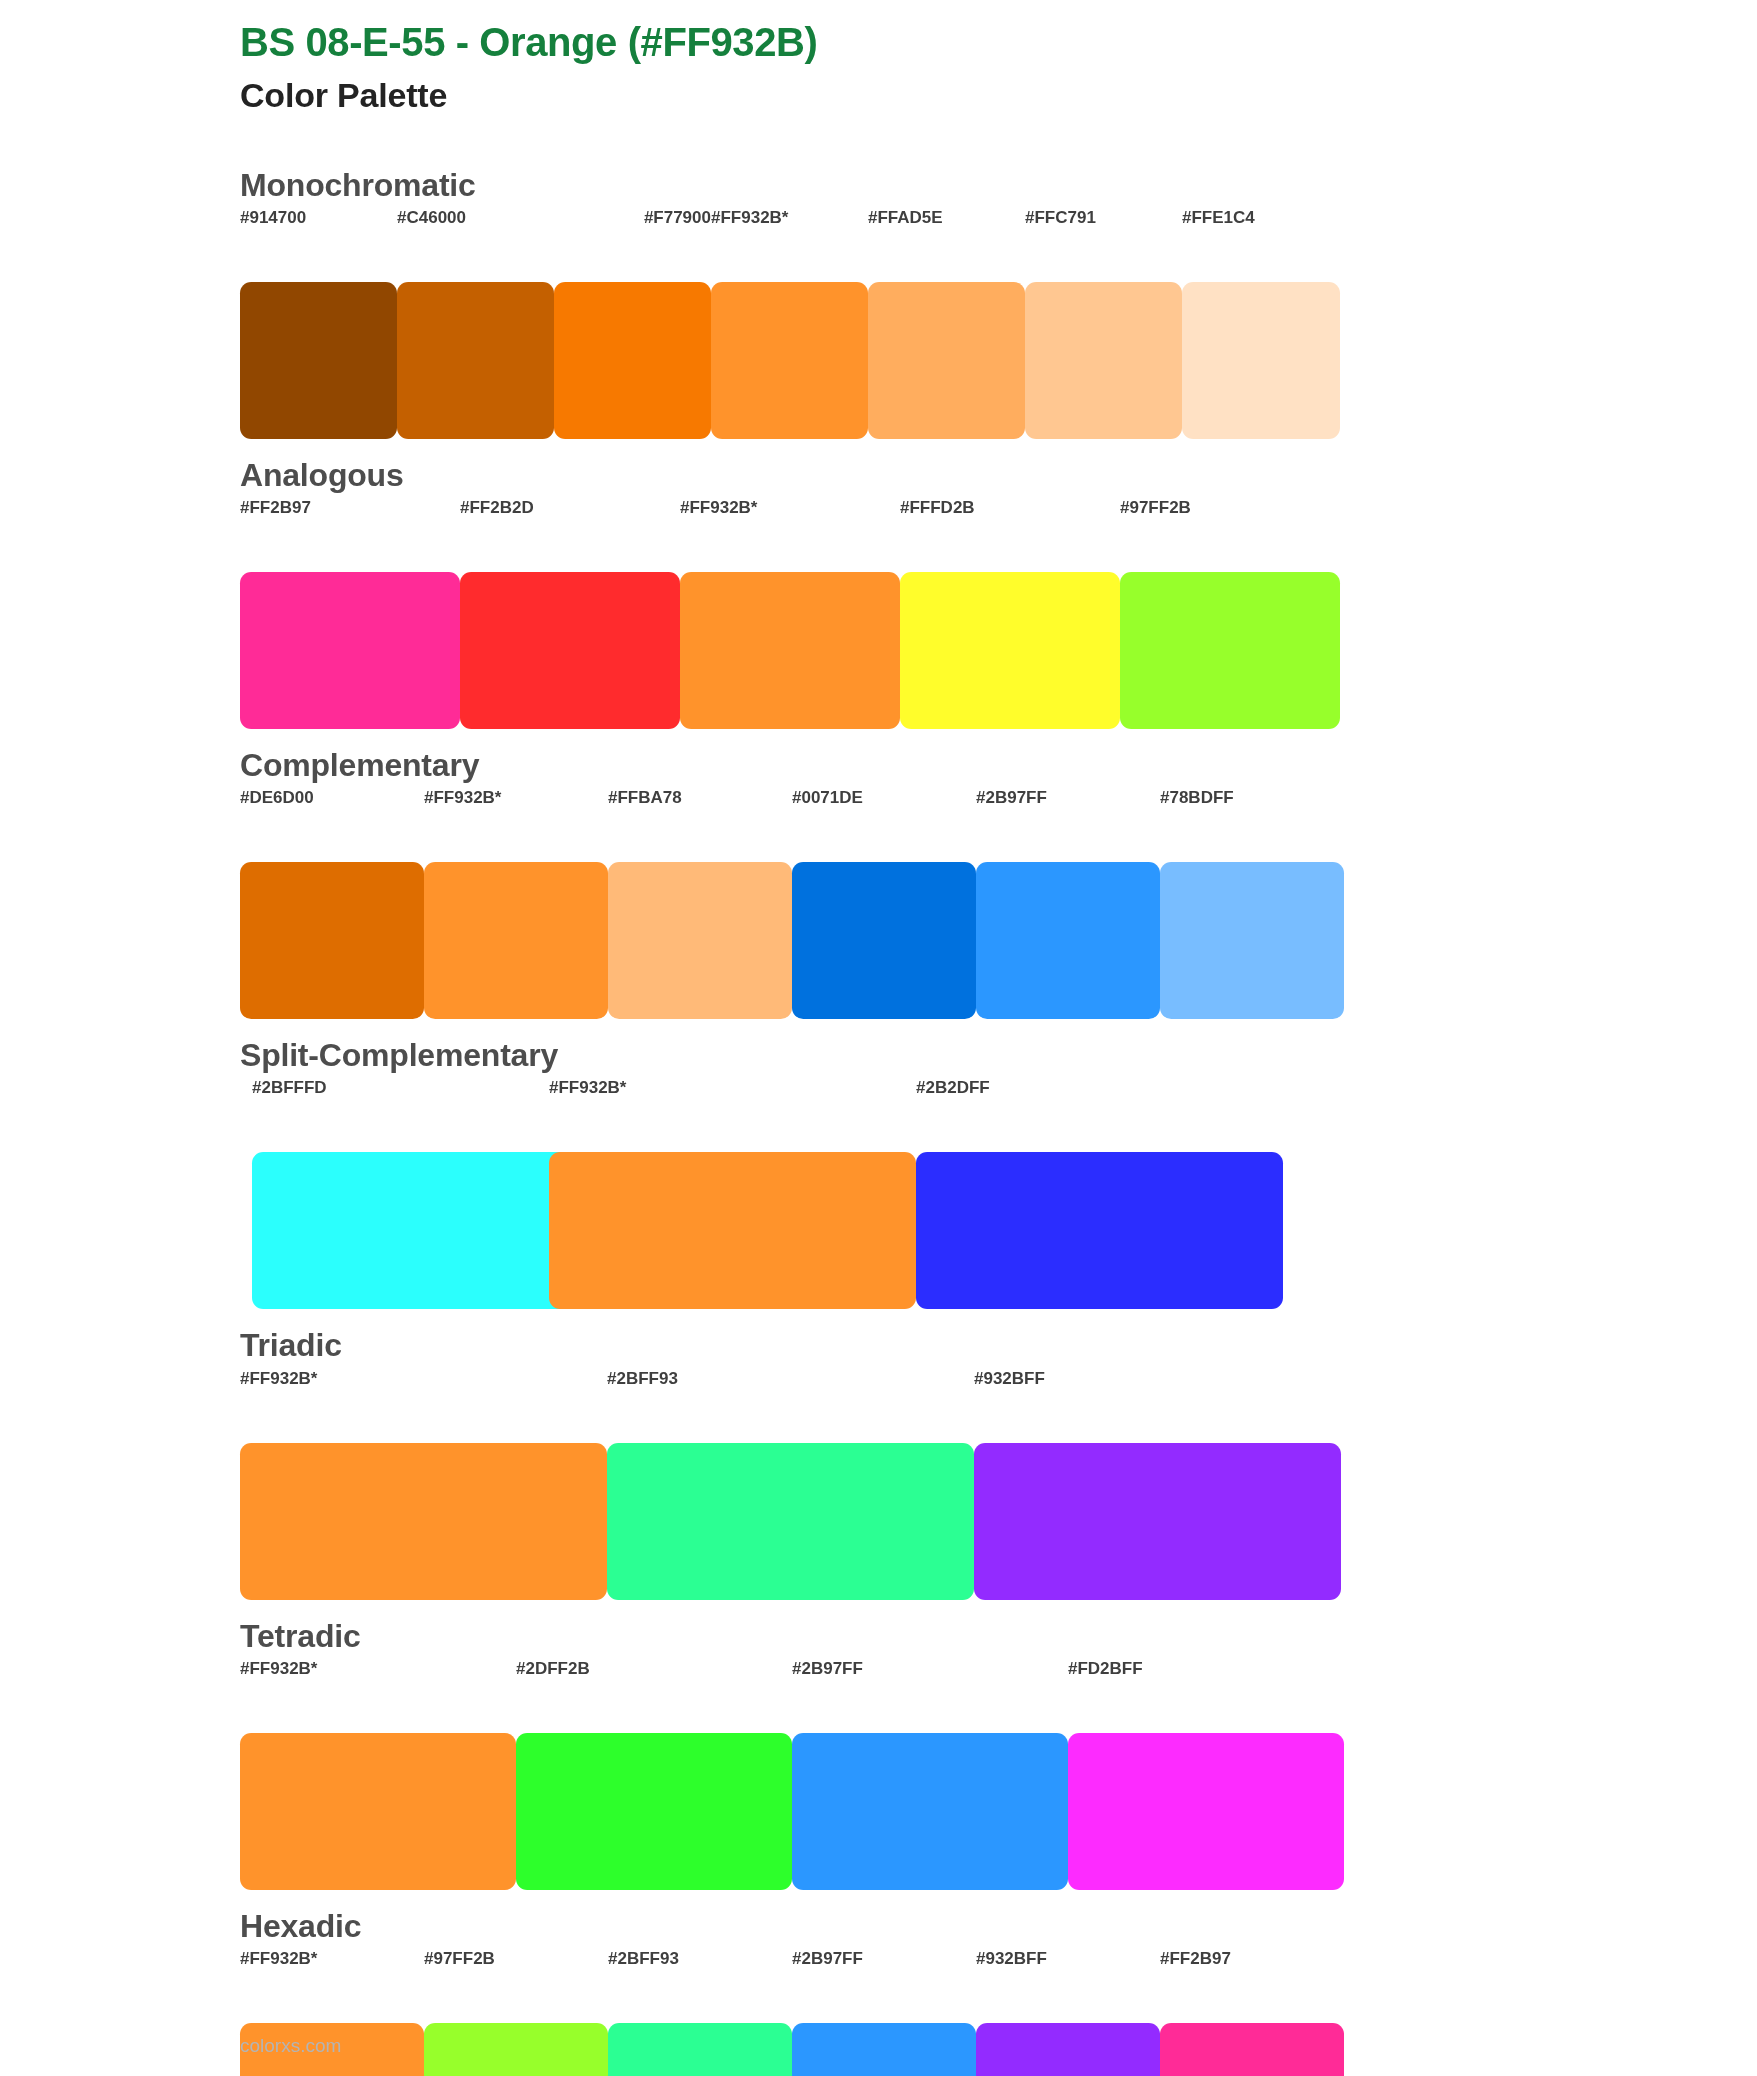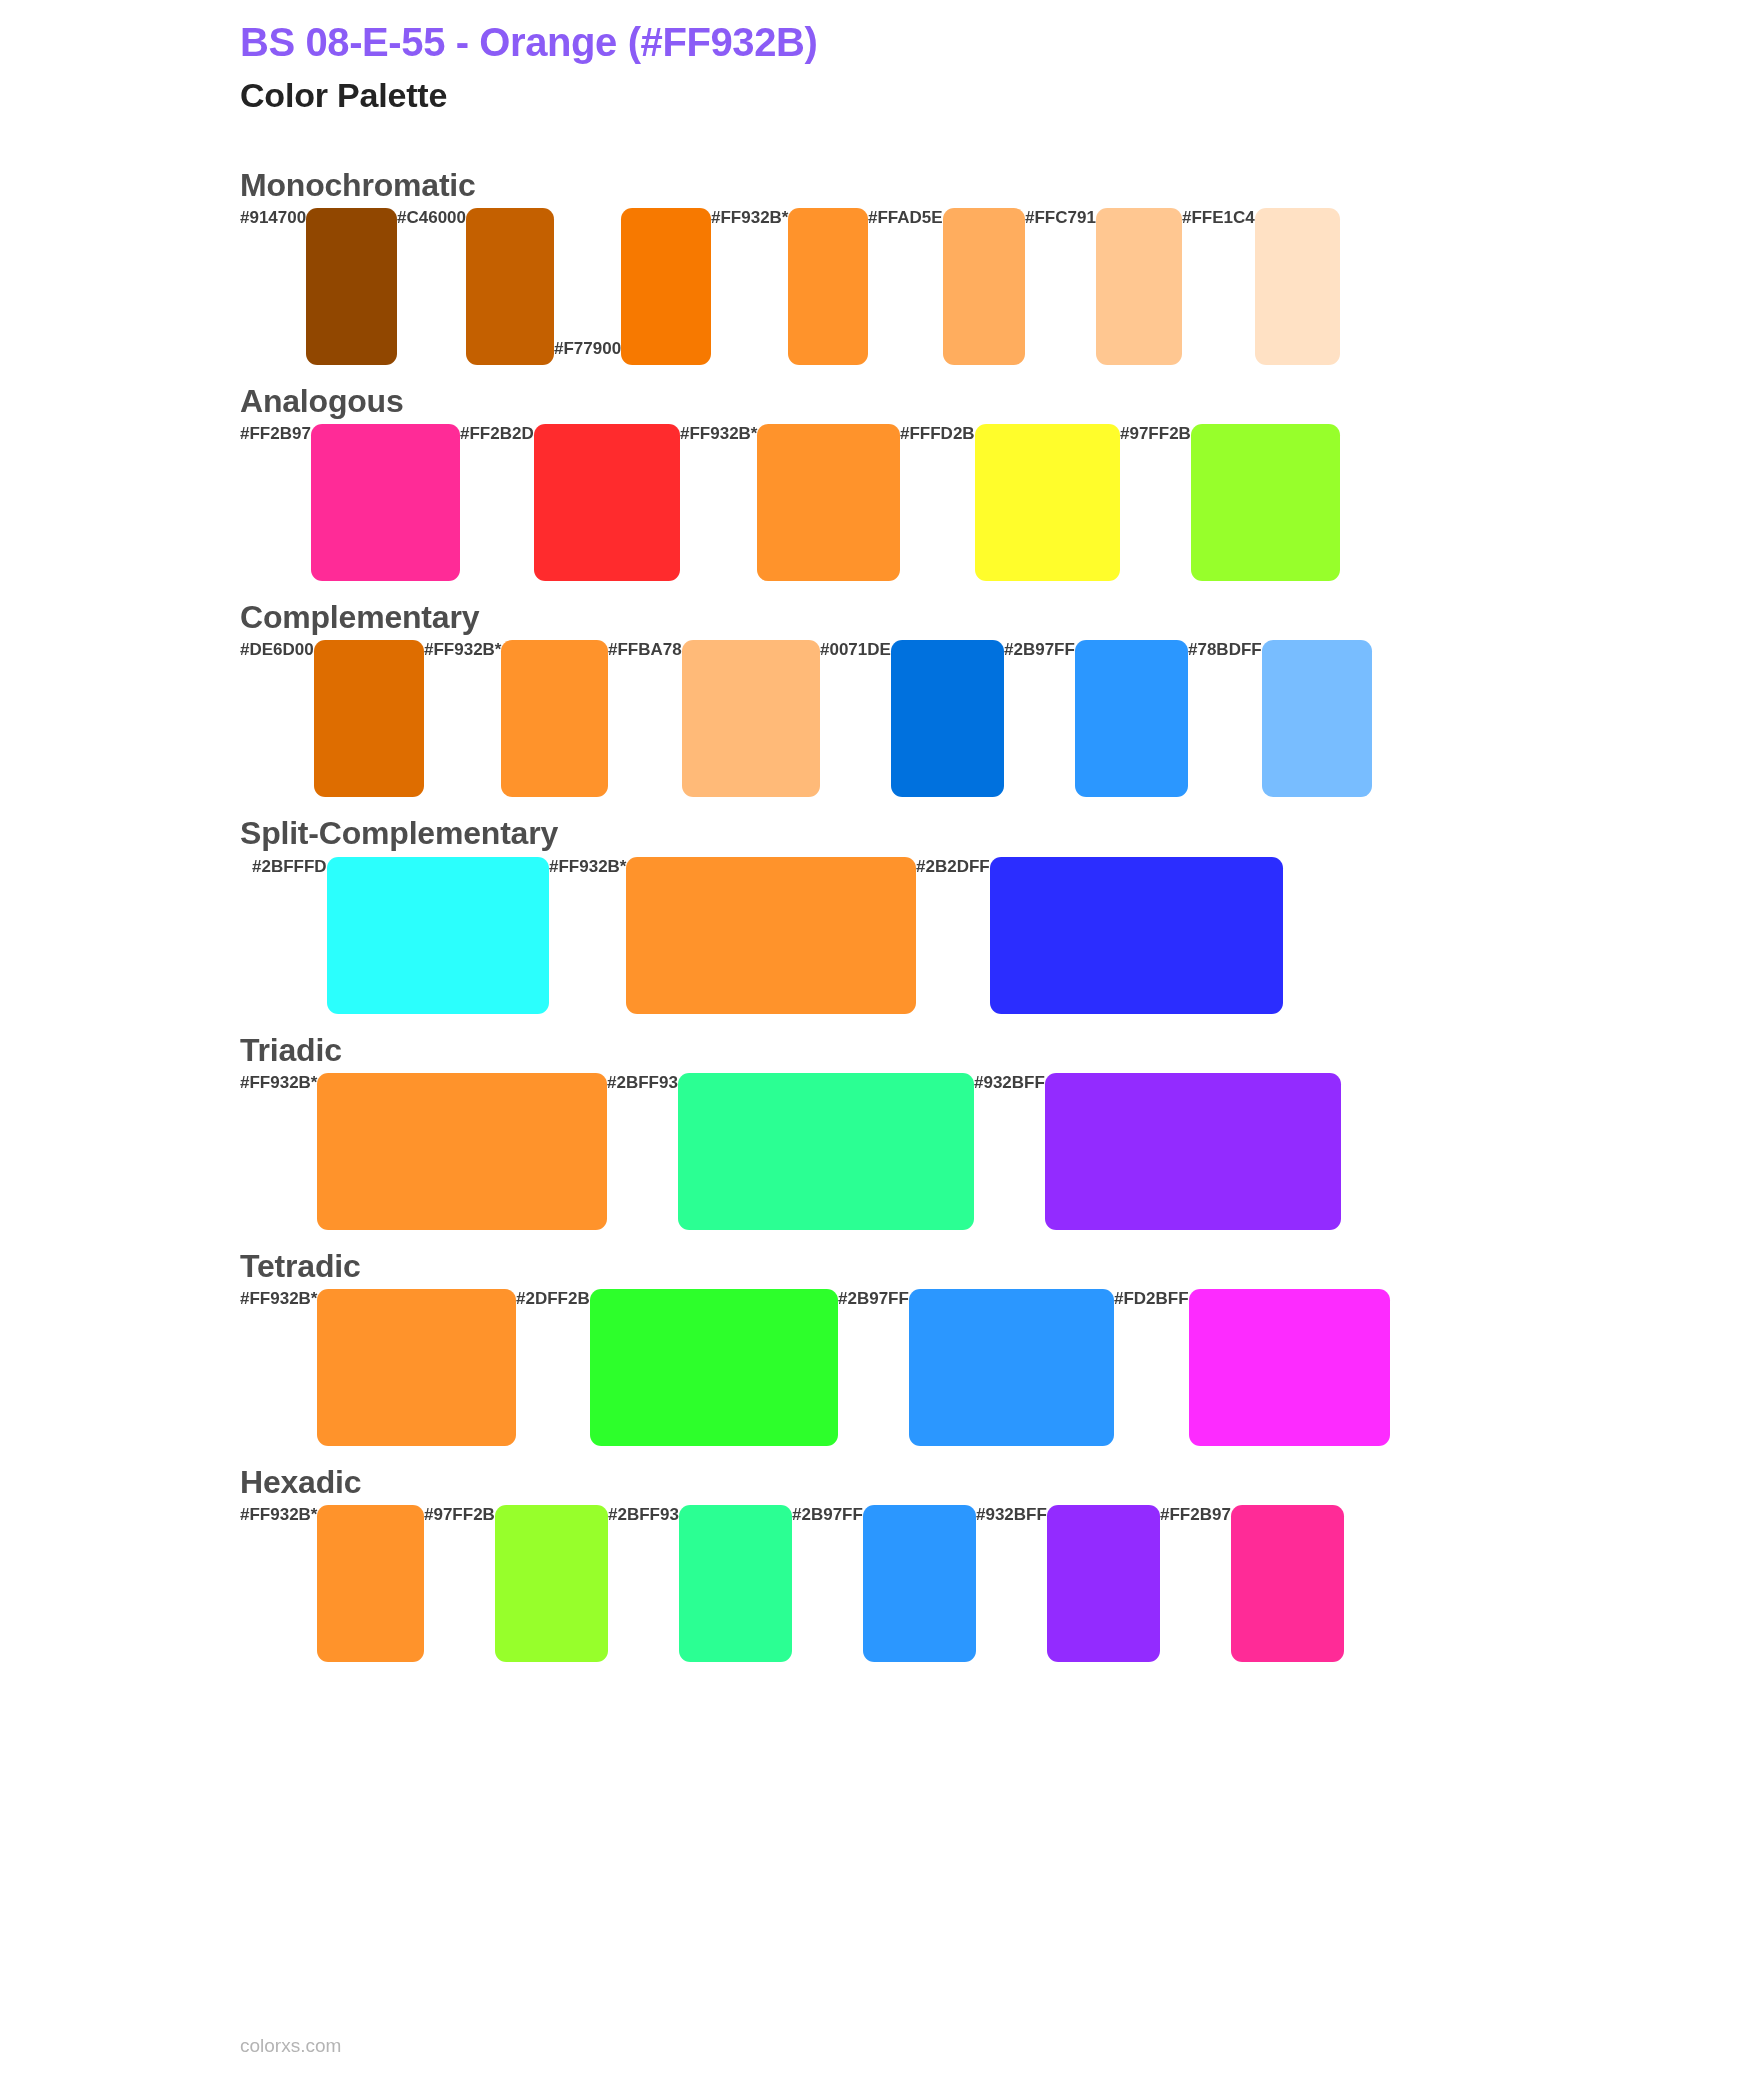--- a/index.html
+++ b/index.html
@@ -20,21 +20,21 @@
     height: 2077px;
     box-sizing: border-box;
     padding: 0 240px;
   }
   .header {
     padding-top: 19px;
   }
   .page-title {
     font-size: 40px;
     font-weight: bold;
-    color: #8b5cf6;
+    color: #15803d;
     letter-spacing: -0.4px;
     line-height: 1.18;
     margin: 0;
   }
   .page-subtitle {
     font-size: 34px;
     font-weight: bold;
     color: #232323;
     letter-spacing: -0.2px;
     line-height: 1.3;
@@ -54,21 +54,22 @@
     line-height: 1.25;
     margin: 0 0 3.2px 0;
   }
   .swatch-row {
     display: flex;
     width: 1102px;
     align-items: flex-start;
   }
   .swatch-cell {
     display: flex;
-    flex-direction: row;
+    flex-direction: column;
+    gap: 48px;
   }
   .swatch-label {
     font-size: 17px;
     font-weight: bold;
     color: #3f3f3f;
     line-height: 1.2;
     padding-bottom: 5.6px;
     white-space: nowrap;
     letter-spacing: 0px;
   }

